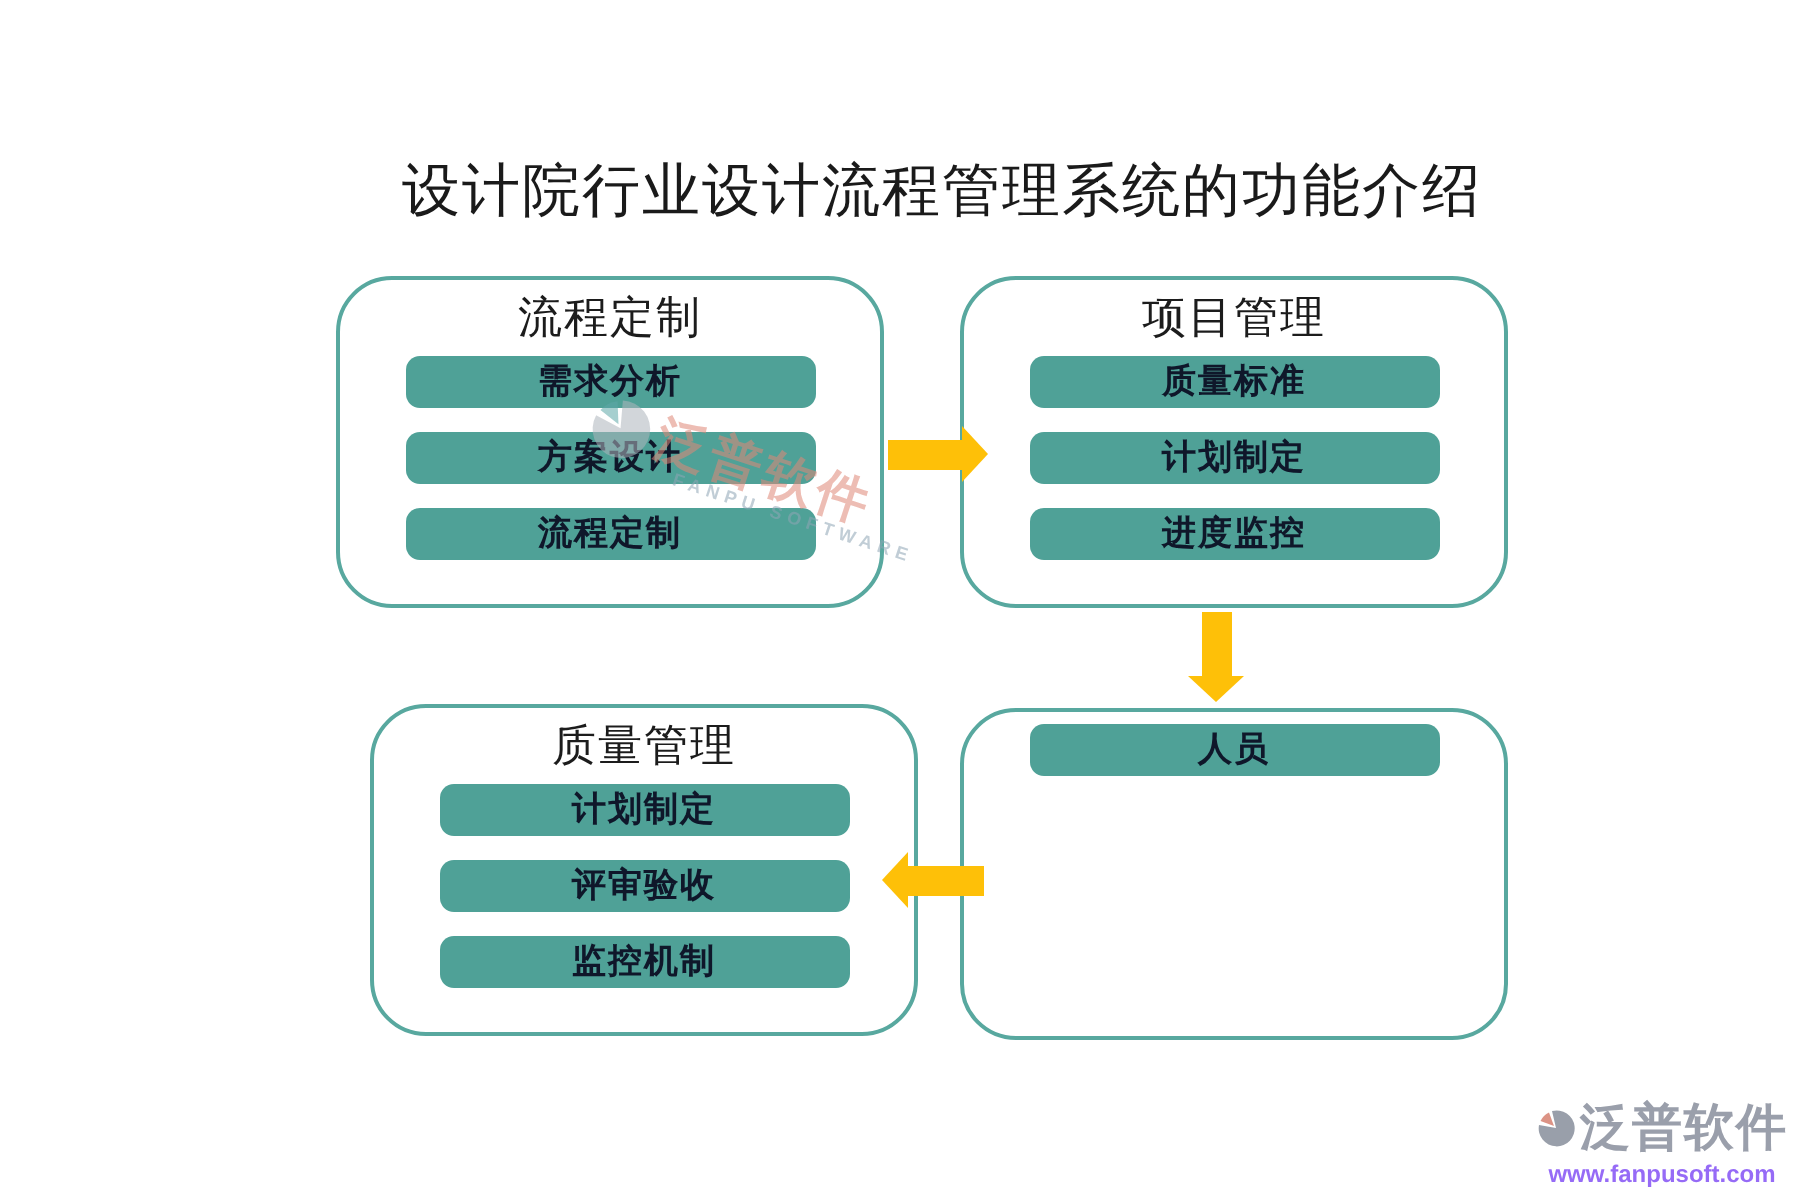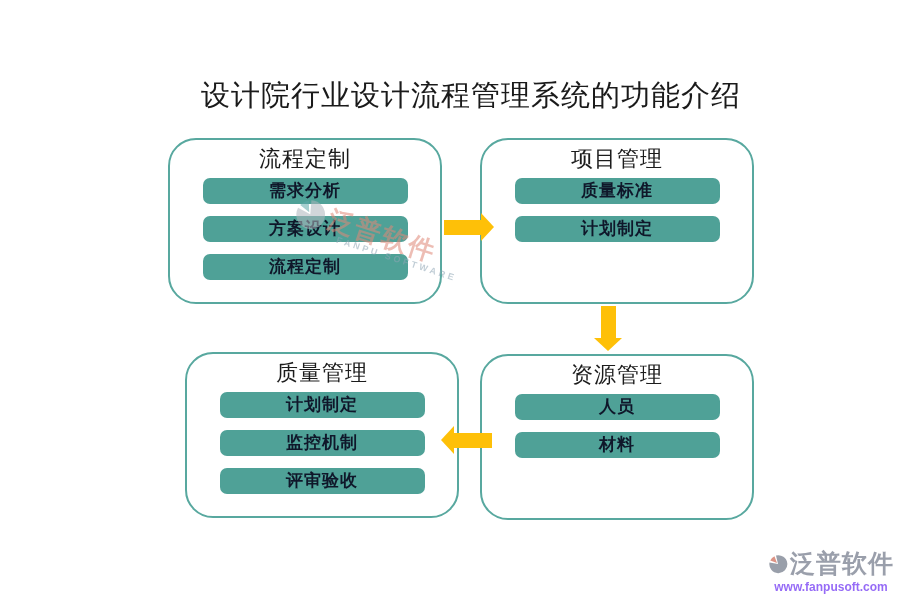--- a/index.html
+++ b/index.html
@@ -75,37 +75,36 @@
       <div class="group-item">方案设计</div>
       <div class="group-item">流程定制</div>
     </div>
   </div>
 
   <div class="group-box" id="box-project">
     <div class="group-title">项目管理</div>
     <div class="group-items">
       <div class="group-item">质量标准</div>
       <div class="group-item">计划制定</div>
+      <div class="group-item">进度监控</div>
     </div>
   </div>
 
   <div class="group-box" id="box-quality">
     <div class="group-title">质量管理</div>
     <div class="group-items">
       <div class="group-item">计划制定</div>
+      <div class="group-item">评审验收</div>
       <div class="group-item">监控机制</div>
-      <div class="group-item">评审验收</div>
     </div>
   </div>
 
   <div class="group-box" id="box-resource">
-    <div class="group-title">资源管理</div>
     <div class="group-items">
       <div class="group-item">人员</div>
-      <div class="group-item">材料</div>
     </div>
   </div>
 
   <div class="arrow" id="arrow-right">
     <div class="shaft"></div>
     <div class="head"></div>
   </div>
   <div class="arrow" id="arrow-down">
     <div class="shaft"></div>
     <div class="head"></div>

